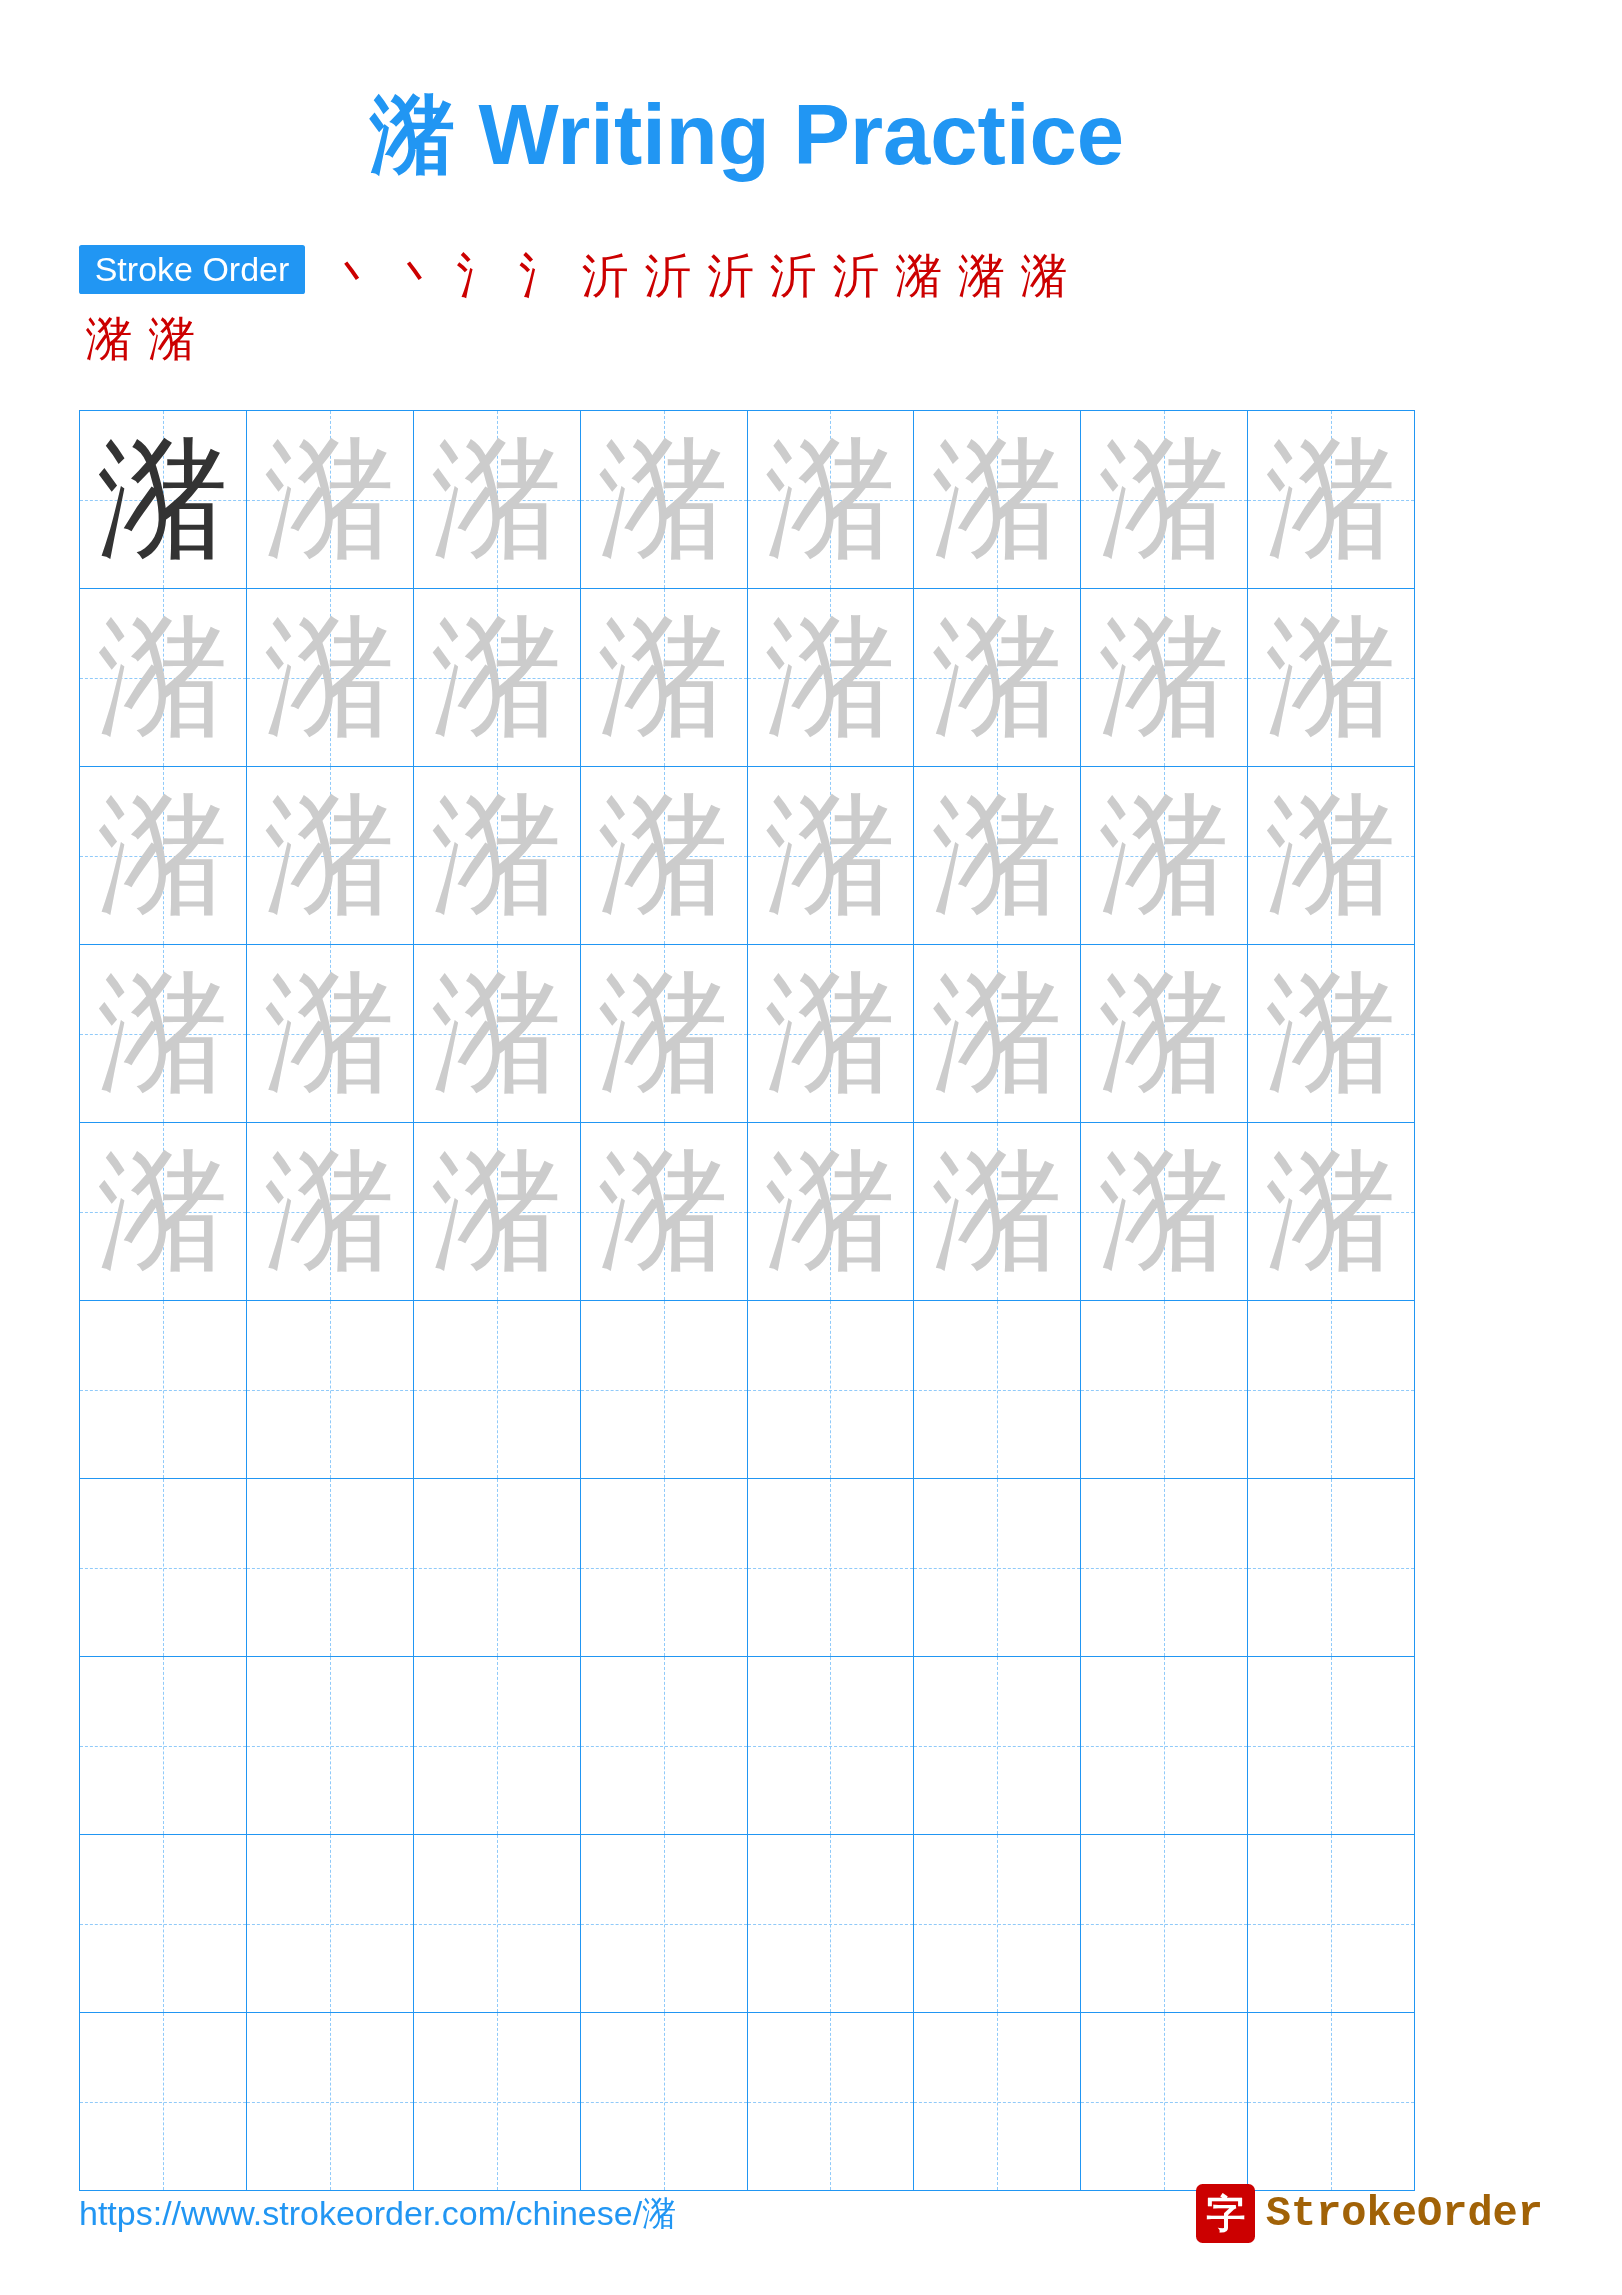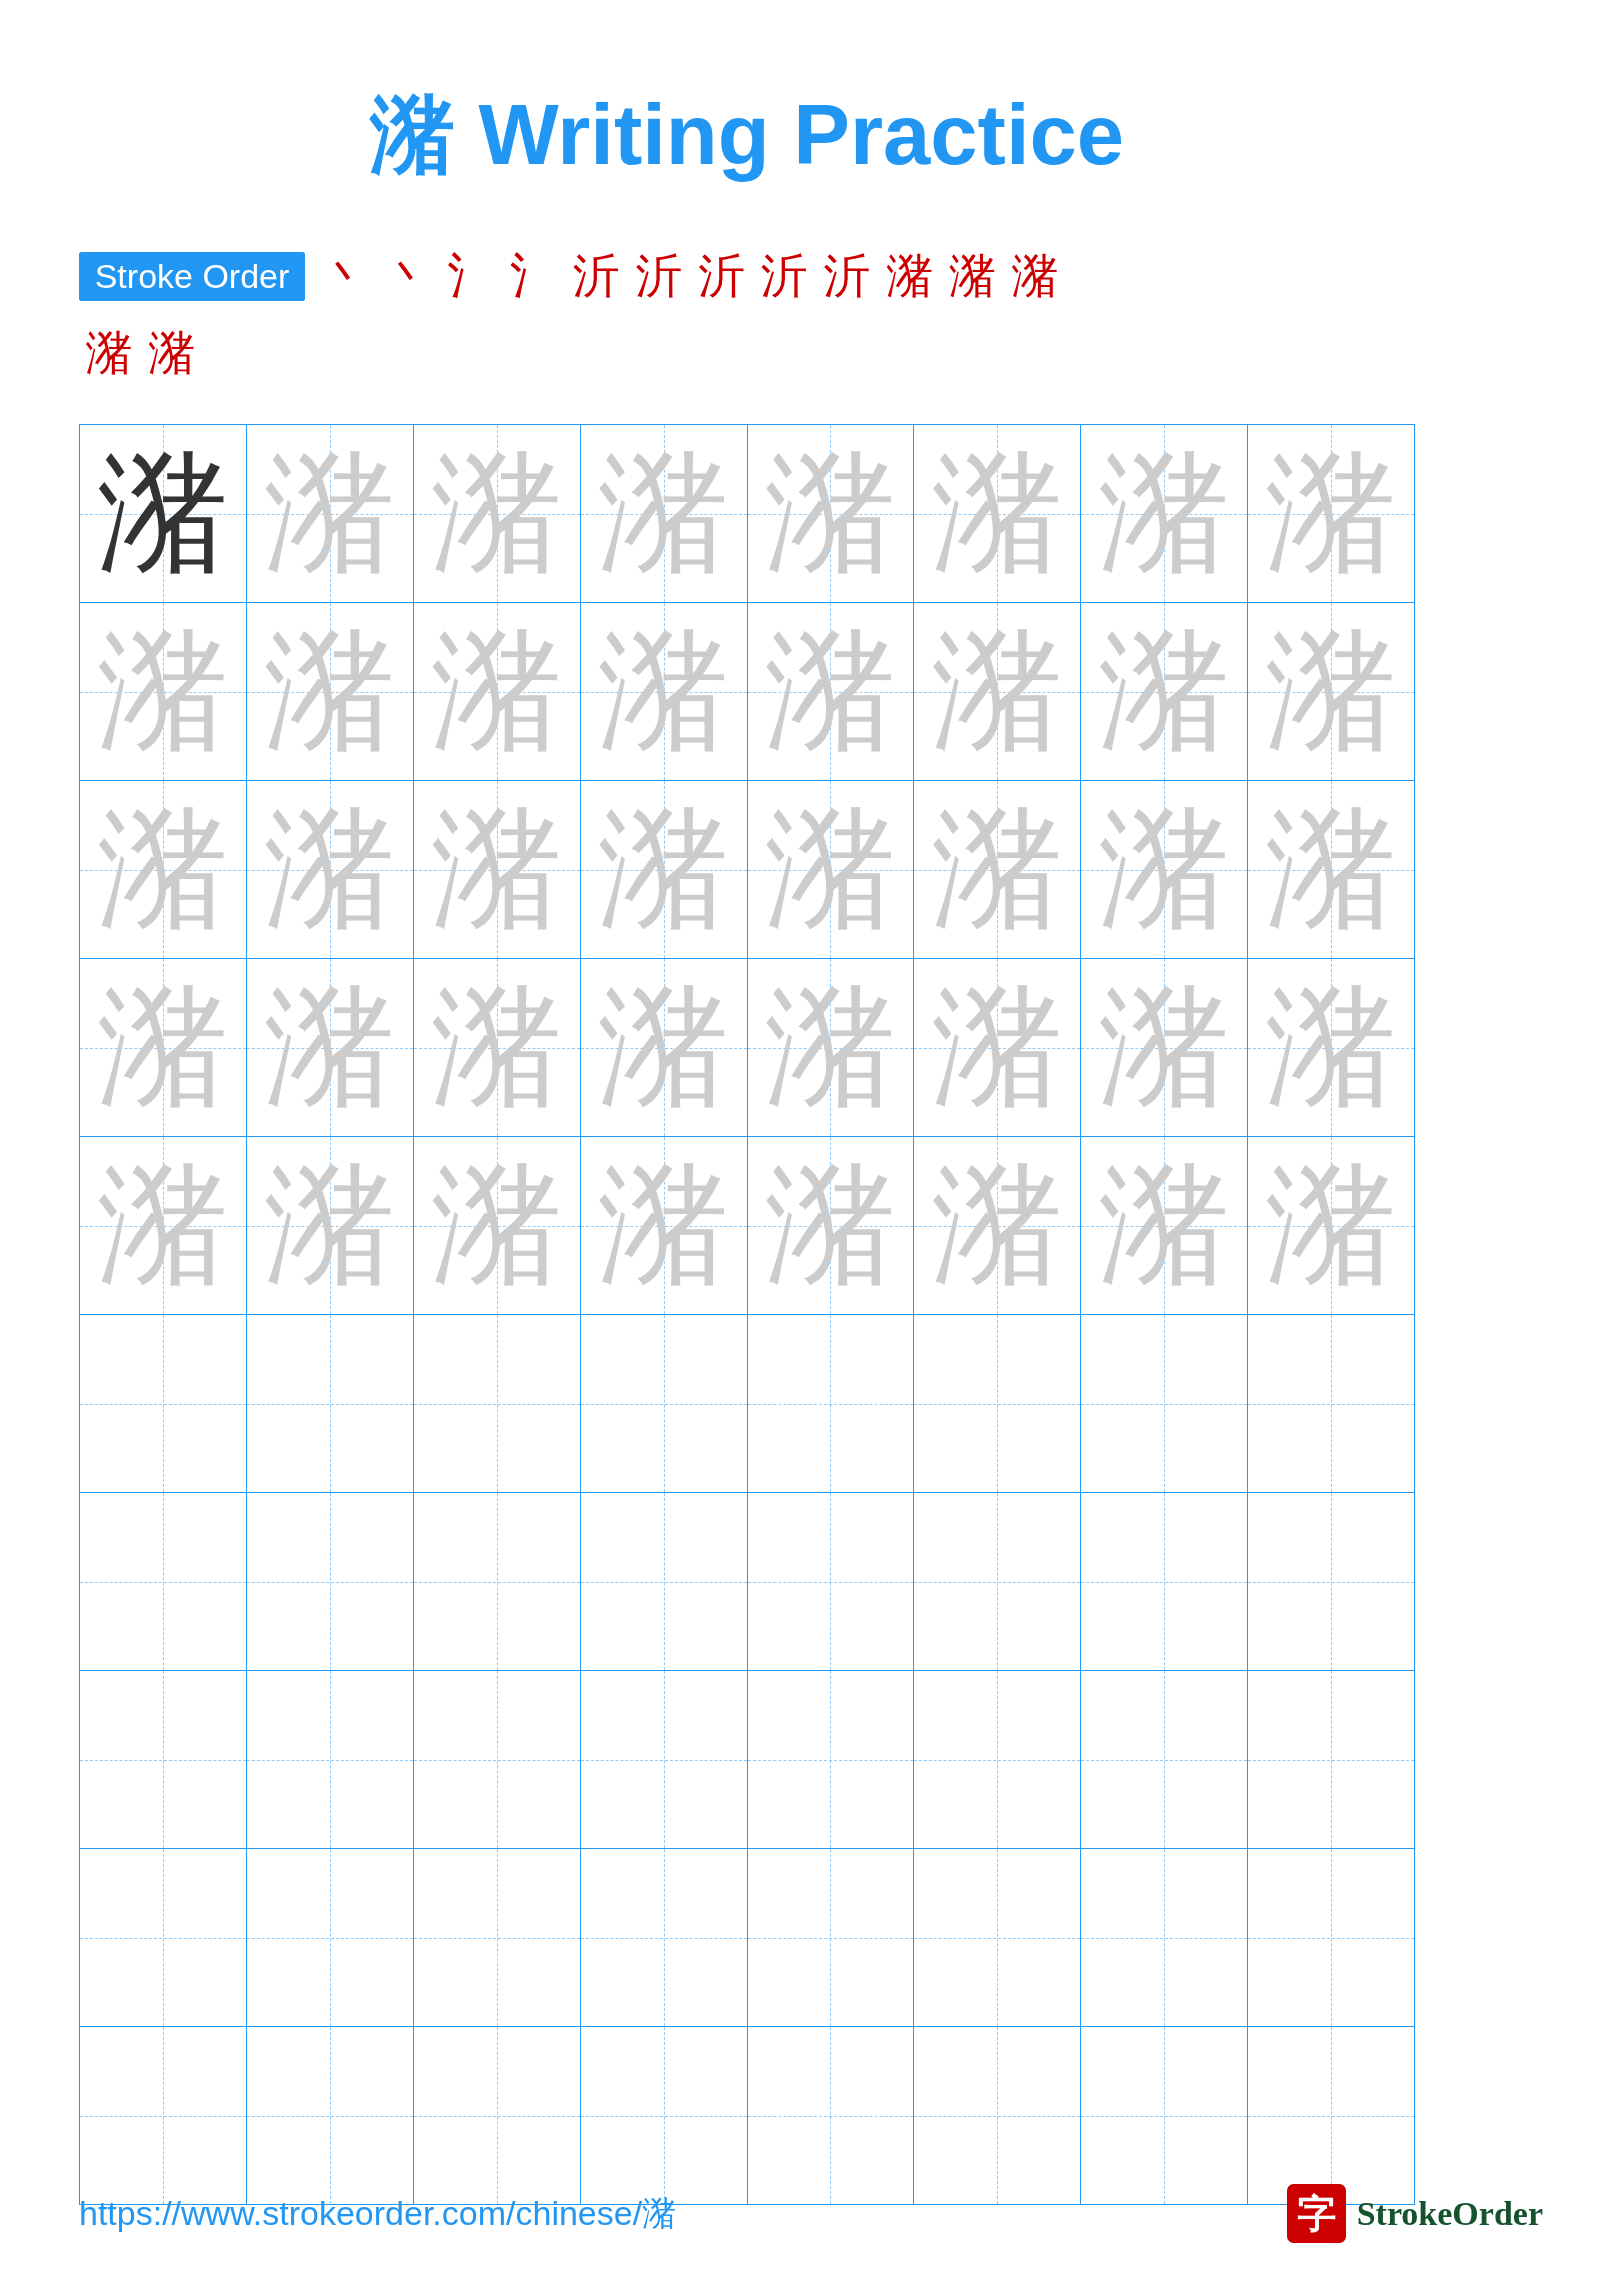--- a/index.html
+++ b/index.html
@@ -35,26 +35,26 @@
 
     .stroke-order-section {
       width: 100%;
       display: flex;
       flex-direction: column;
       margin-bottom: 39px;
     }
 
     .stroke-order-row {
       display: flex;
-      align-items: center;
+      align-items: flex-start;
       flex-wrap: wrap;
-      gap: 4px;
+      gap: 13px;
       font-size: 47px;
       color: #cc0000;
-      margin-bottom: 14px;
+      margin-bottom: 0;
     }
 
     .stroke-order-label {
       background: #2196F3;
       color: white;
       font-size: 34px;
       font-family: Arial, sans-serif;
       padding: 5.2px 15.7px;
       border-radius: 2.6px;
       margin-right: 13px;
@@ -181,24 +181,24 @@
       display: flex;
       align-items: center;
       justify-content: center;
       color: white;
       font-size: 39px;
       font-family: serif;
       font-weight: bold;
     }
 
     .footer-logo-text {
-      font-size: 34px;
-      font-family: Liberation Serif, serif;
+      font-size: 42px;
+      font-family: Liberation Mono, monospace;
       font-weight: bold;
-      color: #14532d;
+      color: #a16207;
     }
   </style>
 </head>
 <body>
 
 <div class="page">
 
   <div class="title">
     <span>潴</span><span> Writing Practice</span>
   </div>

